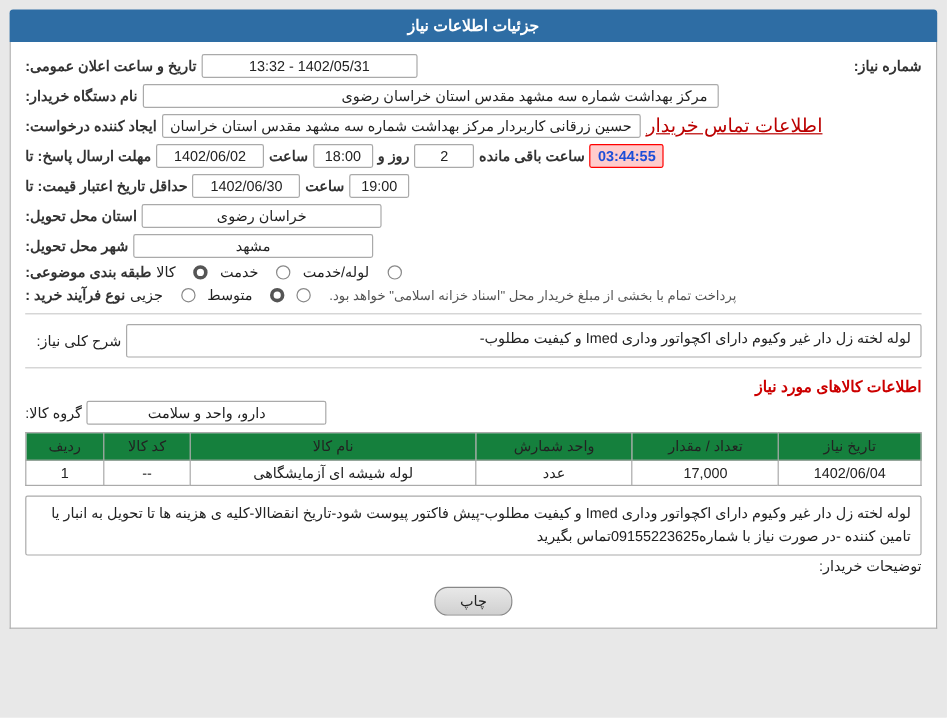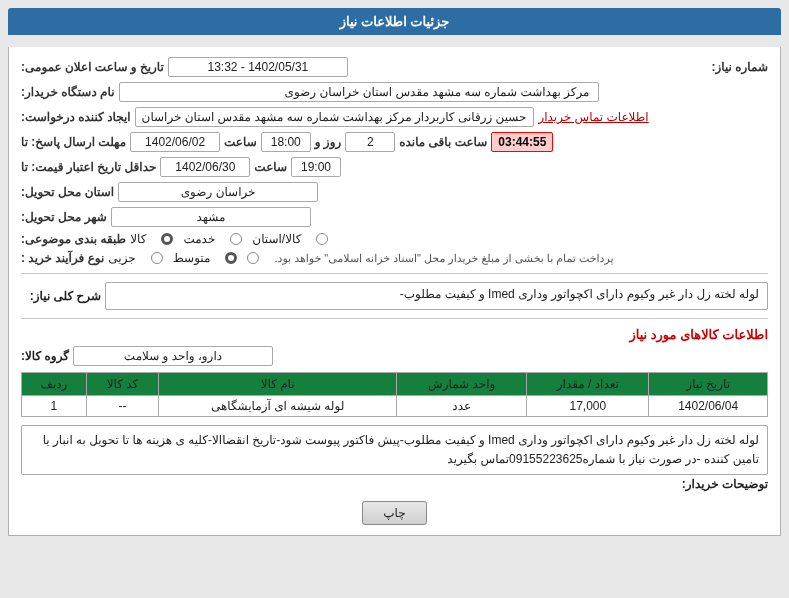--- a/index.html
+++ b/index.html
@@ -17,21 +17,21 @@
       padding: 8px;
     }
     .header-bar {
       background: #2e6da4;
       color: white;
       text-align: center;
       padding: 6px 10px;
       font-size: 13px;
       font-weight: bold;
       border-radius: 3px 3px 0 0;
-      margin-bottom: 12px;
+      margin-bottom: 0;
     }
     .main-card {
       background: #fff;
       border: 1px solid #b0b0b0;
       border-top: none;
       padding: 10px 12px;
     }
     .form-row {
       display: flex;
       align-items: center;
@@ -64,21 +64,21 @@
       margin: 8px 0;
     }
     .section-title {
       font-weight: bold;
       font-size: 13px;
       color: #c00;
       margin: 6px 0 4px 0;
       text-align: right;
     }
     .bold-label {
-      font-weight: bold;
+      font-weight: normal;
       color: #222;
     }
     .description-box {
       border: 1px solid #aaa;
       padding: 4px 8px;
       text-align: right;
       font-size: 12px;
       background: #fff;
       width: 100%;
       min-height: 28px;
@@ -105,21 +105,21 @@
       display: inline-block;
     }
     .radio-circle.selected {
       background: #fff;
       border: 3px solid #555;
     }
     .info-link {
       color: #b00;
       text-decoration: underline;
       cursor: pointer;
-      font-size: 12px;
+      font-size: 16px;
     }
     table.items-table {
       width: 100%;
       border-collapse: collapse;
       margin-top: 6px;
       font-size: 12px;
       direction: rtl;
     }
     table.items-table th {
       background: #15803d;
@@ -154,20 +154,21 @@
       padding: 4px 20px;
       border: 1px solid #888;
       border-radius: 3px;
       cursor: pointer;
       font-size: 12px;
       font-family: Tahoma, Arial, sans-serif;
     }
     .btn-print {
       background: linear-gradient(to bottom, #e8e8e8, #d0d0d0);
       color: #222;
+      border-radius: 11px;
     }
     .btn-back {
       background: linear-gradient(to bottom, #e8e8e8, #d0d0d0);
       color: #222;
     }
     .small-box {
       min-width: 50px;
     }
   </style>
 </head>
@@ -191,21 +192,21 @@
       <span class="label">نام دستگاه خریدار:</span>
     </div>
 
     <div class="form-row">
       <span class="info-link">اطلاعات تماس خریدار</span>
       <span class="value-box" style="min-width:360px;text-align:right;padding-right:7px;">حسین زرقانی کاربردار مرکز بهداشت شماره سه مشهد مقدس استان خراسان</span>
       <span class="label">ایجاد کننده درخواست:</span>
     </div>
 
     <div class="form-row">
-      <span class="value-box small-box" style="background:#ffcccc;color:#000000;font-weight:bold;border-color:#f00;">03:44:55</span>
+      <span class="value-box small-box" style="background:#ffcccc;color:#1d4ed8;font-weight:bold;border-color:#f00;">03:44:55</span>
       <span class="label">ساعت باقی مانده</span>
       <span class="value-box small-box">2</span>
       <span class="label">روز و</span>
       <span class="value-box small-box">18:00</span>
       <span class="label">ساعت</span>
       <span class="value-box" style="min-width:90px;">1402/06/02</span>
       <span class="label">مهلت ارسال پاسخ: تا</span>
     </div>
 
     <div class="form-row">
@@ -222,21 +223,21 @@
 
     <div class="form-row">
       <span class="value-box" style="min-width:200px;">مشهد</span>
       <span class="label">شهر محل تحویل:</span>
     </div>
 
     <div class="form-row">
       <div class="radio-group">
         <div class="radio-item">
           <span class="radio-circle"></span>
-          <span>کالا/استان</span>
+          <span>لوله/خدمت</span>
         </div>
         <div class="radio-item">
           <span class="radio-circle"></span>
           <span>خدمت</span>
         </div>
         <div class="radio-item">
           <span class="radio-circle selected"></span>
           <span>کالا</span>
         </div>
       </div>

